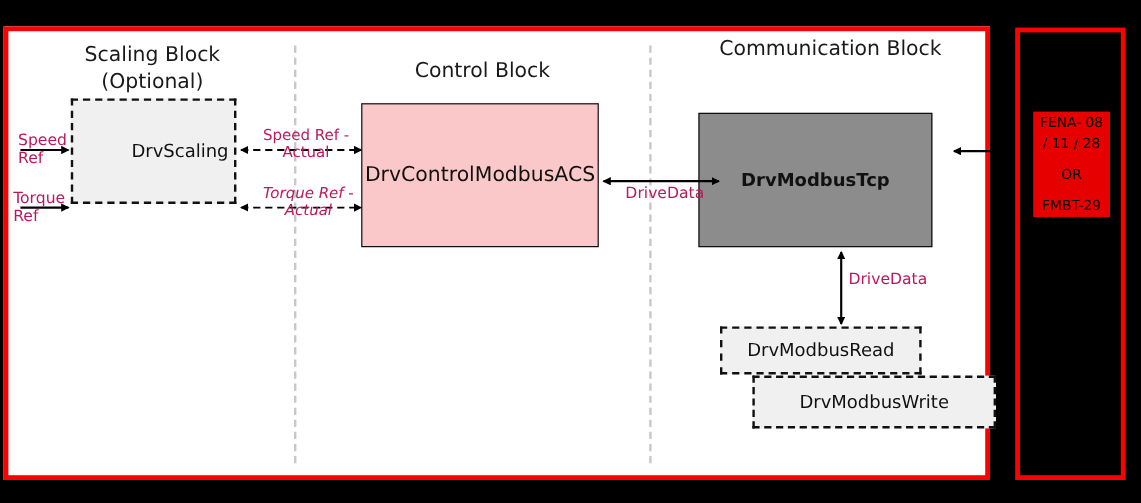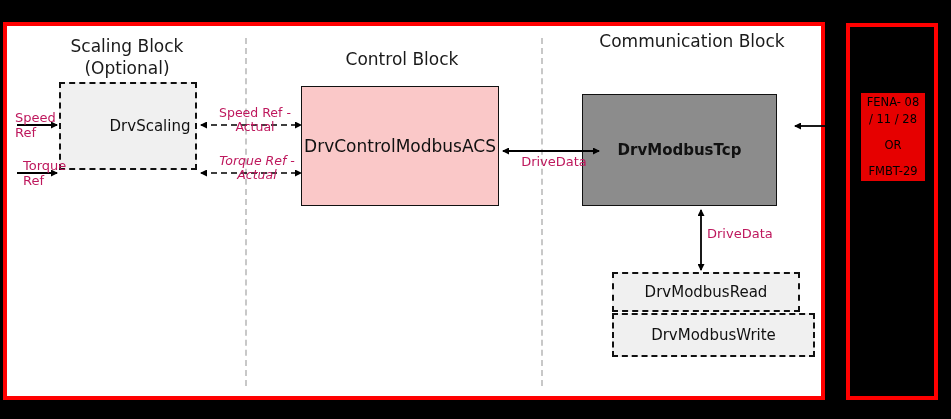--- a/index.html
+++ b/index.html
@@ -140,42 +140,42 @@
     <div class="section-title" style="left:300px; top:22px; width:190px;">Control Block</div>
 
     <div class="section-title" style="left:570px; top:4px; width:230px;">Communication Block</div>
 
     <div class="box box-dashed" style="left:52px; top:56px; width:138px; height:88px;padding-left:44px;">DrvScaling</div>
 
     <div class="box box-pink" style="left:294px; top:60px; width:198px; height:120px;">DrvControlModbusACS</div>
 
     <div class="box box-gray" style="left:575px; top:68px; width:195px; height:112px;">DrvModbusTcp</div>
 
-    <div class="box box-dashed" style="left:593px; top:246px; width:188px; height:40px;margin-left:12px;">DrvModbusRead</div>
-
-    <div class="box box-dashed" style="left:605px; top:287px; width:203px; height:44px;">DrvModbusWrite</div>
+    <div class="box box-dashed" style="left:593px; top:246px; width:168px; height:40px;">DrvModbusRead</div>
+
+    <div class="box box-dashed" style="left:620px; top:287px; width:203px; height:44px;">DrvModbusWrite</div>
 
     <svg class="arrow-svg" style="left:10px; top:92px;" width="48" height="14" viewBox="0 0 48 14">
       <defs>
         <marker id="ah-blk" markerWidth="7" markerHeight="7" refX="6" refY="3.5" orient="auto" markerUnits="userSpaceOnUse">
           <path d="M0,0 L7,3.5 L0,7 z" fill="#000000"></path>
         </marker>
         <marker id="ah-blk-start" markerWidth="7" markerHeight="7" refX="1" refY="3.5" orient="auto" markerUnits="userSpaceOnUse">
           <path d="M7,0 L0,3.5 L7,7 z" fill="#000000"></path>
         </marker>
       </defs>
       <line x1="0" y1="7" x2="40" y2="7" stroke="#000000" stroke-width="1.8" marker-end="url(#ah-blk)"></line>
     </svg>
     <div class="conn-label" style="left:8px; top:84px; width:60px;">Speed
 Ref</div>
 
     <svg class="arrow-svg" style="left:10px; top:140px;" width="48" height="14" viewBox="0 0 48 14">
       <line x1="0" y1="7" x2="40" y2="7" stroke="#000000" stroke-width="1.8" marker-end="url(#ah-blk)"></line>
     </svg>
-    <div class="conn-label" style="left:16px; top:132px; width:60px;">Torque
+    <div class="conn-label" style="left:4px; top:132px; width:60px;">Torque
 Ref</div>
 
     <svg class="arrow-svg" style="left:190px; top:92px;" width="108" height="14" viewBox="0 0 108 14">
       <line x1="4" y1="7" x2="104" y2="7" stroke="#000000" stroke-width="1.6" stroke-dasharray="6,4" marker-start="url(#ah-blk-start)" marker-end="url(#ah-blk)"></line>
     </svg>
     <div class="conn-label small" style="left:200px; top:80px; width:96px;">Speed Ref -
 Actual</div>
 
     <svg class="arrow-svg" style="left:190px; top:140px;" width="108" height="14" viewBox="0 0 108 14">
       <line x1="4" y1="7" x2="104" y2="7" stroke="#000000" stroke-width="1.6" stroke-dasharray="6,4" marker-start="url(#ah-blk-start)" marker-end="url(#ah-blk)"></line>

